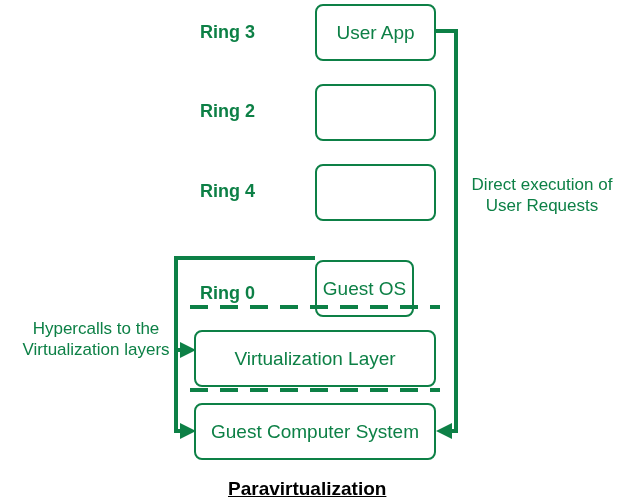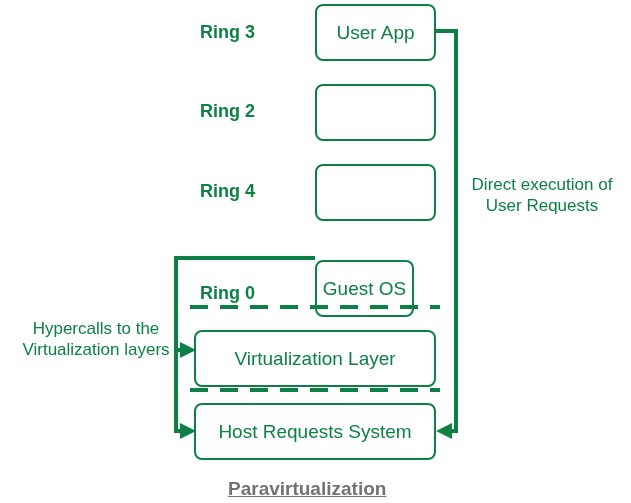--- a/index.html
+++ b/index.html
@@ -44,21 +44,21 @@
     font-size: 17px;
     color: #0d8046;
     text-align: center;
     line-height: 1.25;
     white-space: pre-line;
   }
   .caption {
     position: absolute;
     font-size: 19px;
     font-weight: bold;
-    color: #737373;
+    color: #000000;
     text-decoration: underline;
     white-space: nowrap;
   }
   svg.overlay {
     position: absolute;
     left: 0;
     top: 0;
     width: 631px;
     height: 503px;
     pointer-events: none;
@@ -84,21 +84,21 @@
     <span></span>
   </div>
   <div class="node-box" style="left:315px; top:244px; width:99px; height:57px;margin-top:16px;">
     <span>Guest OS</span>
   </div>
 
   <div class="node-box" style="left:194px; top:322px; width:242px; height:57px;margin-top:8px;">
     <span>Virtualization Layer</span>
   </div>
   <div class="node-box" style="left:194px; top:403px; width:242px; height:57px;">
-    <span>Host Requests System</span>
+    <span>Guest Computer System</span>
   </div>
 
   <div class="side-label" style="left:462px; top:174px; width:160px;">Direct execution of
 User Requests</div>
   <div class="side-label" style="left:8px; top:318px; width:176px;">Hypercalls to the
 Virtualization layers</div>
 
   <div class="caption" style="left:228px; top:478px;">Paravirtualization</div>
 
   <svg class="overlay" viewBox="0 0 631 503">

